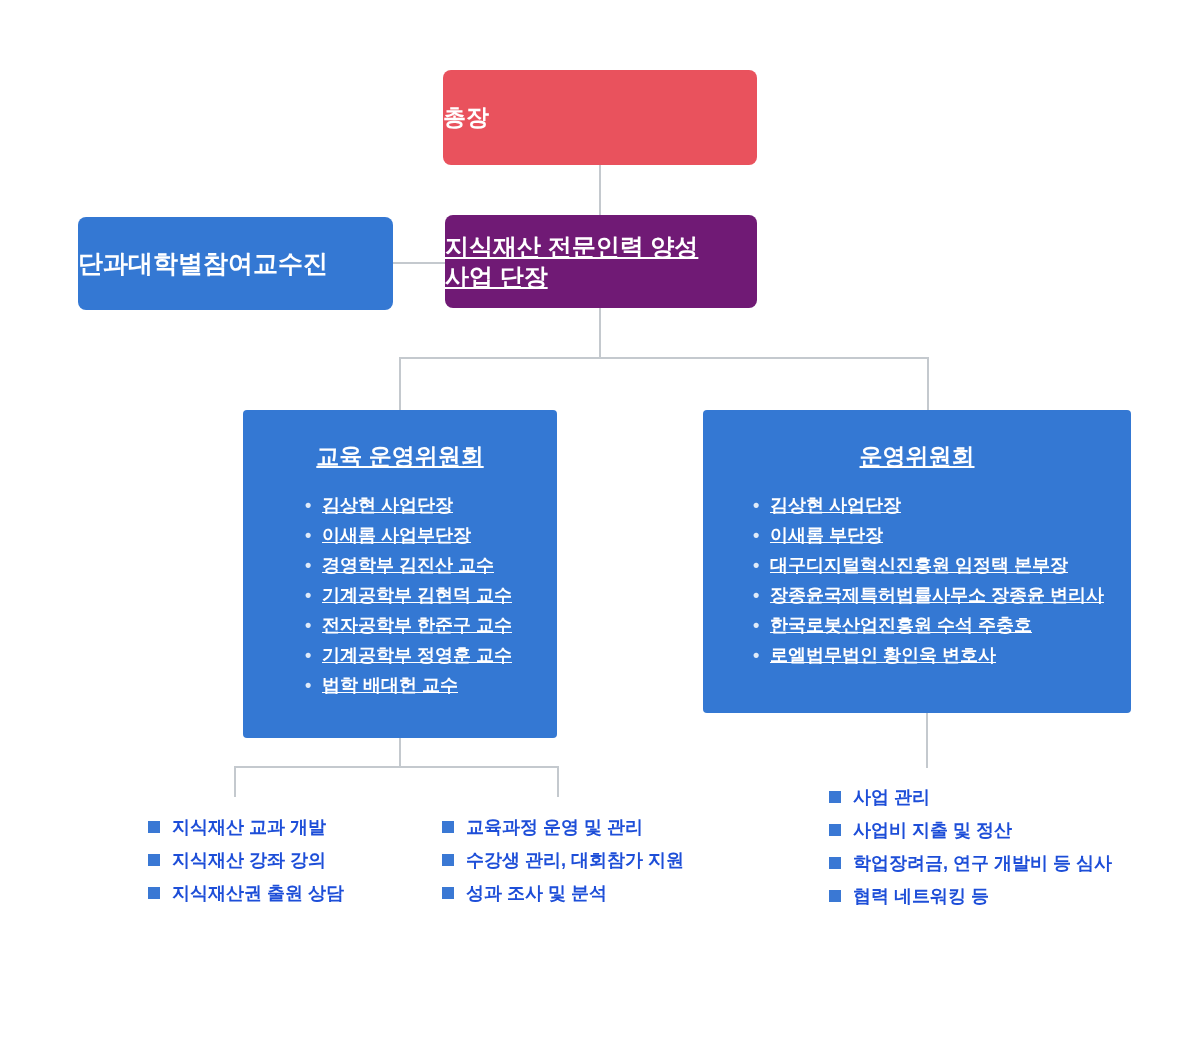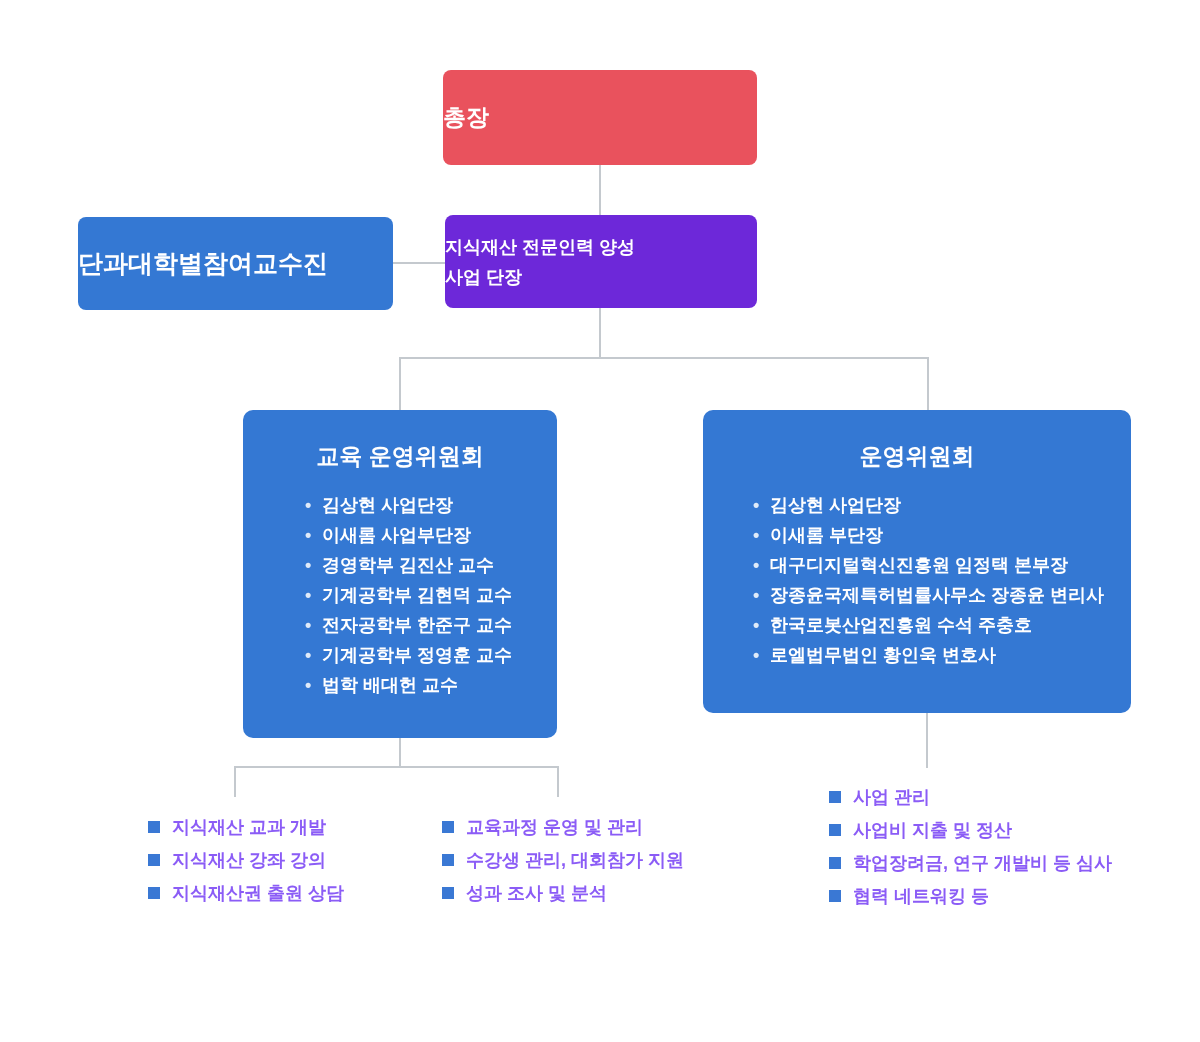--- a/index.html
+++ b/index.html
@@ -21,28 +21,29 @@
     flex-direction: column;
     align-items: flex-start;
     justify-content: center;
     text-align: center;
     color: #ffffff;
     font-weight: 700;
     border-radius: 8px;
   }
   .box-president { left: 443px; top: 70px; width: 314px; height: 95px; background: #E9525D; font-size: 23px; }
   .box-faculty   { left: 78px;  top: 217px; width: 315px; height: 93px; background: #3478D3; font-size: 25px; }
-  .box-director  { left: 445px; top: 215px; width: 312px; height: 93px; background: #6d28d9; font-size: 18px; line-height: 30px; }
+  .box-director  { left: 445px; top: 215px; width: 312px; height: 93px; background: #701a75; font-size: 24px; line-height: 30px; text-decoration: underline; }
 
   
   .committee {
     position: absolute;
     background: #3478D3;
-    border-radius: 10px;
+    border-radius: 4px;
     color: #ffffff;
+    text-decoration: underline;
   }
   .committee-edu      { left: 243px; top: 410px; width: 314px; height: 328px; }
   .committee-steering { left: 703px; top: 410px; width: 428px; height: 303px; }
   .committee h2 {
     margin: 0;
     padding-top: 33px;
     line-height: 27px;
     text-align: center;
     font-size: 23px;
     font-weight: 700;
@@ -64,21 +65,21 @@
   .tasks { position: absolute; }
   .tasks-1 { left: 148px; top: 810px; }
   .tasks-2 { left: 442px; top: 810px; }
   .tasks-3 { left: 829px; top: 780px; }
   .task {
     display: flex;
     align-items: center;
     height: 33px;
     font-size: 18px;
     font-weight: 700;
-    color: #8b5cf6;
+    color: #1d4ed8;
     white-space: nowrap;
   }
   .sq {
     width: 12px;
     height: 12px;
     background: #3A78D4;
     margin-right: 12px;
     flex: none;
   }
 </style>

